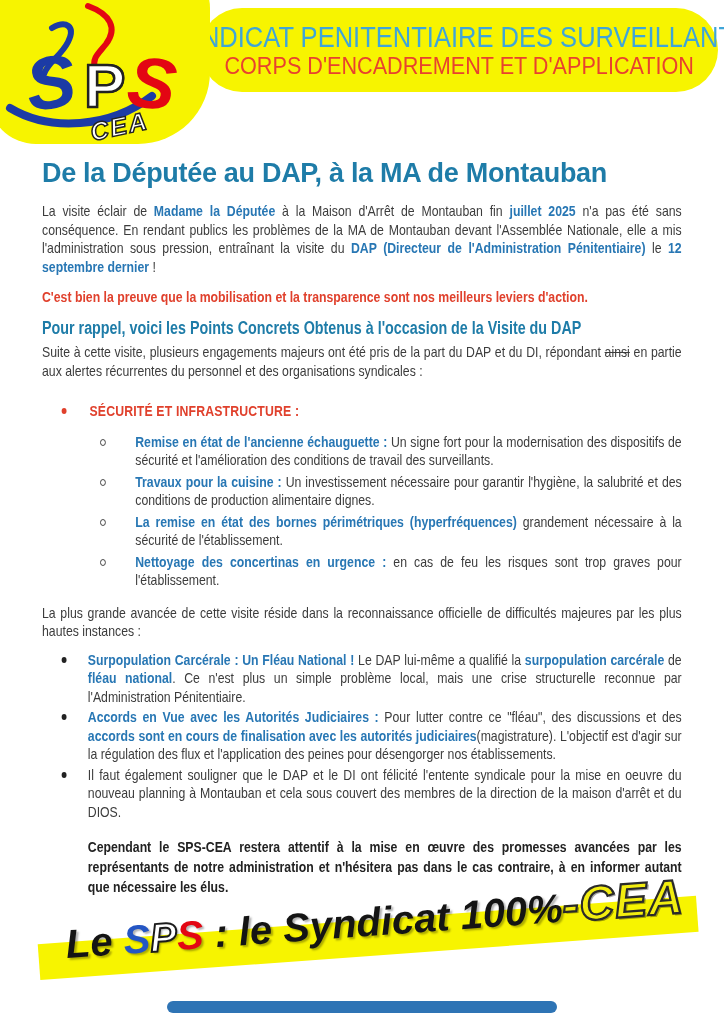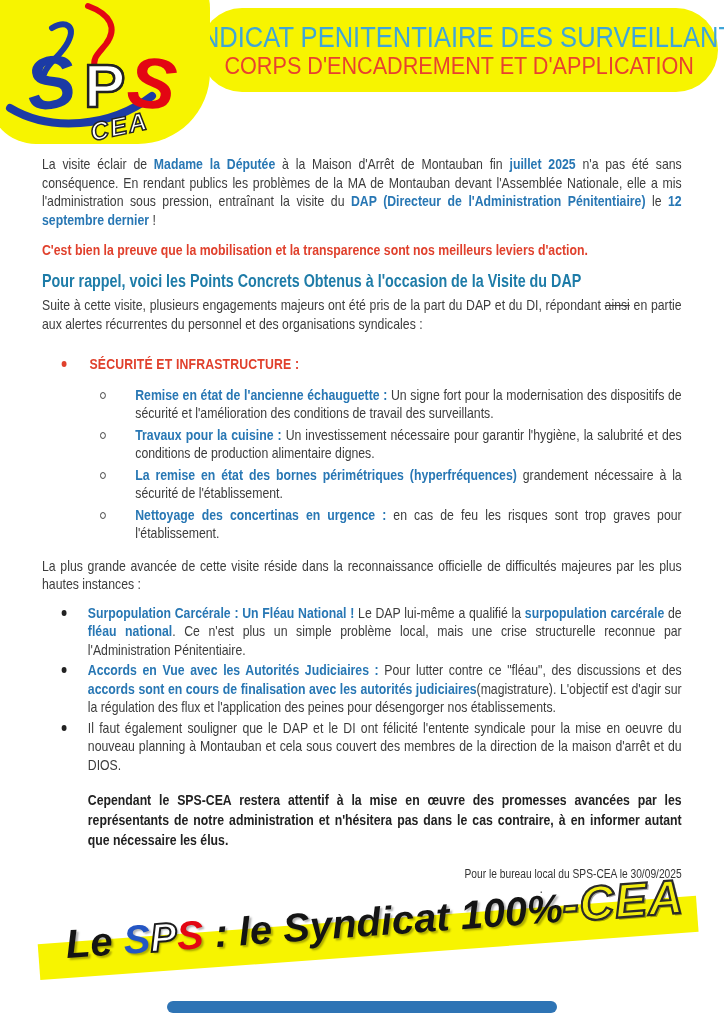--- a/index.html
+++ b/index.html
@@ -107,20 +107,21 @@
         <path d="M 88 6 C 110 14, 118 28, 106 44 C 98 54, 92 58, 95 68" fill="none" stroke="#E30613" stroke-width="6" stroke-linecap="round"></path>
       </svg>
       <span class="logo-s1">S</span>
       <span class="logo-p">P</span>
       <span class="logo-s2">S</span>
       <span class="logo-cea">CEA</span>
     </div>
   </div>
 
   <div class="article">
+    <div class="h1">De la Députée au DAP, à la MA de Montauban</div>
 
     <div class="condensed">
       <p class="body-p"><span class="seg-plain">La visite éclair de </span><span class="seg-bblue">Madame la Députée</span><span class="seg-plain"> à la Maison d'Arrêt de Montauban fin </span><span class="seg-bblue">juillet 2025</span><span class="seg-plain"> n'a pas été sans conséquence. En rendant publics les problèmes de la MA de Montauban devant l'Assemblée Nationale, elle a mis l'administration sous pression, entraînant la visite du </span><span class="seg-bblue">DAP (Directeur de l'Administration Pénitentiaire)</span><span class="seg-plain"> le </span><span class="seg-bblue">12 septembre dernier</span><span class="seg-plain"> !</span></p>
 
       <p class="body-p alert">C'est bien la preuve que la mobilisation et la transparence sont nos meilleurs leviers d'action.</p>
 
       <div class="h2">Pour rappel, voici les Points Concrets Obtenus à l'occasion de la Visite du DAP</div>
 
       <p class="body-p p2"><span class="seg-plain">Suite à cette visite, plusieurs engagements majeurs ont été pris de la part du DAP et du DI, répondant </span><span class="seg-strike">ainsi</span><span class="seg-plain"> en partie aux alertes récurrentes du personnel et des organisations syndicales :</span></p>
 

